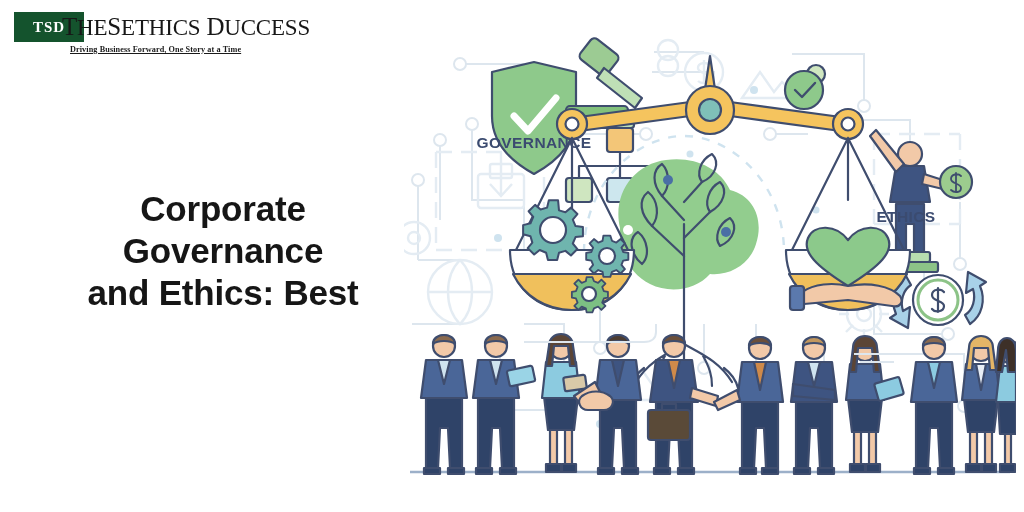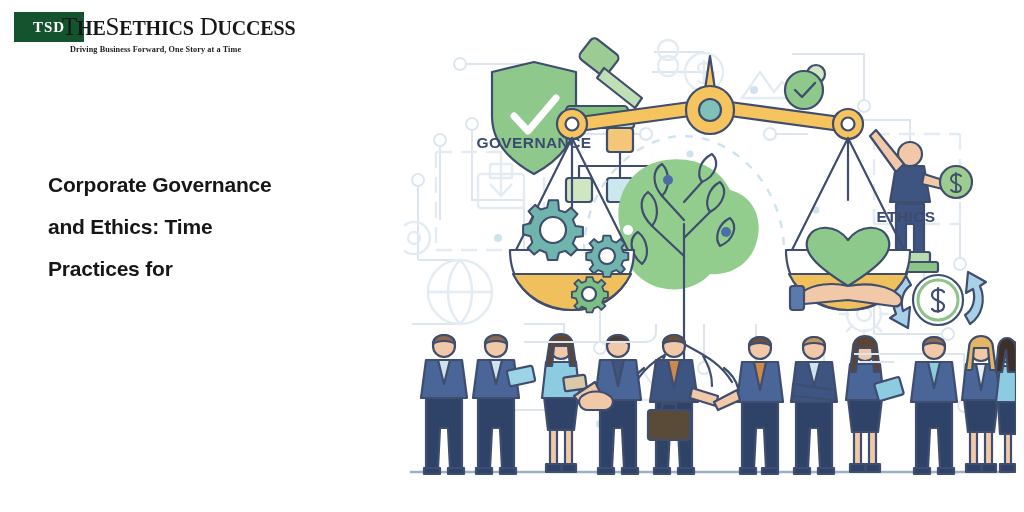--- a/index.html
+++ b/index.html
@@ -19,53 +19,53 @@
     font-size:15px; font-weight:700; letter-spacing:1px;
     display:flex; align-items:center; justify-content:center;
   }
   #logo-word {
     position:absolute; left:48px; top:0px; height:30px;
     font-family:"Liberation Serif", serif;
     font-size:25px; color:#171717; white-space:nowrap;
     line-height:30px; letter-spacing:-0.2px;
   }
   #logo-word .cap { font-size:25px; }
-  #logo-word .sm { font-size:20px;font-weight:bold; }
+  #logo-word .sm { font-size:23px; }
   #logo-tagline {
     position:absolute; left:56px; top:33px;
     font-family:"Liberation Serif", serif;
     font-size:8.2px; color:#1a1a1a; white-space:nowrap;
-    letter-spacing:0.1px; font-weight:700;
+    letter-spacing:0.1px; font-weight:700;text-decoration:underline;
   }
 
   
   #headline {
-    position:absolute; left:48px; top:164px; width:350px;
-    font-size:21px; font-weight:700; line-height:42px;
-    color:#161616; letter-spacing:-0.2px;
+    position:absolute; left:48px; top:188px; width:350px;
+    font-size:35px; font-weight:700; line-height:42px;
+    color:#161616; letter-spacing:-0.2px;text-align:center;
   }
   #headline .accent { color:#e9bd66; }
 
   
   #illo { position:absolute; left:404px; top:24px; width:612px; height:462px; }
   #illo svg { display:block; width:100%; height:100%; }
 </style>
 </head>
 <body>
 
 <div id="logo">
   <div id="logo-mark">TSD</div>
   <div id="logo-word"><span class="cap">T</span><span class="sm">HE</span><span class="cap">S</span><span class="sm">ETHICS</span> <span class="cap">D</span><span class="sm">UCCESS</span></div>
   <div id="logo-tagline">Driving Business Forward, One Story at a Time</div>
 </div>
 
 <h1 id="headline">
   <span>Corporate Governance</span><br>
-  <span>and Ethics: Time</span><br>
-  <span>Practices for</span><br>
+  <span>and Ethics: Best</span><br>
+  <br>
 </h1>
 
 <div id="illo">
 <svg viewBox="0 0 612 462" xmlns="http://www.w3.org/2000/svg">
   <defs>
     <style>
       .ln{fill:none;stroke:#dde6ee;stroke-width:2}
       .nd{fill:#ffffff;stroke:#dde6ee;stroke-width:2}
       .fi{fill:none;stroke:#e4ecf3;stroke-width:2.4}
       .ol{fill:none;stroke:#3f4d6e;stroke-width:2.2;stroke-linecap:round;stroke-linejoin:round}

